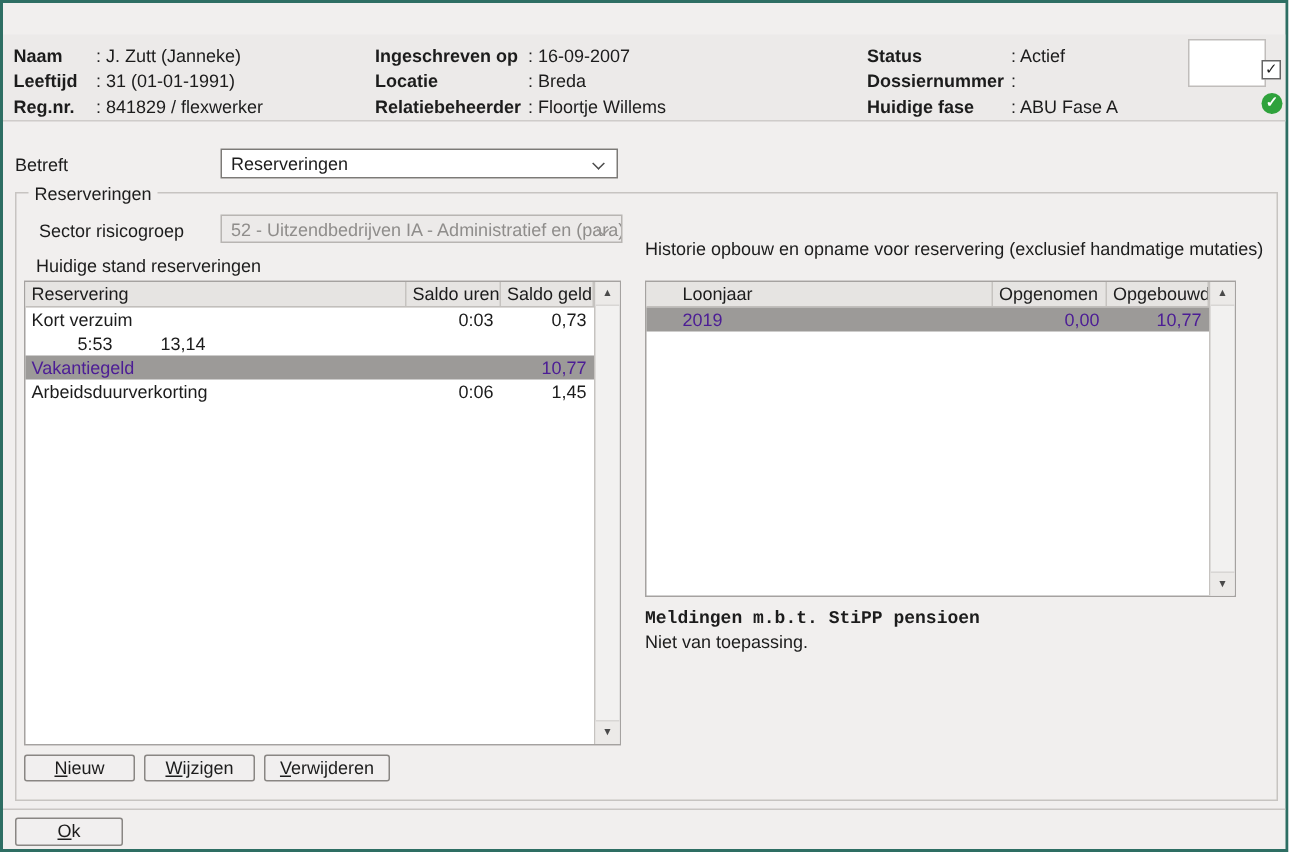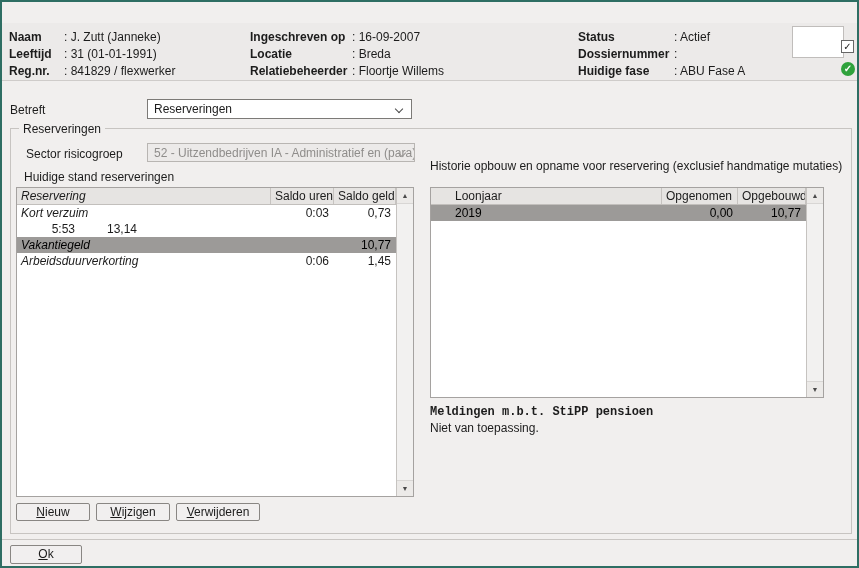--- a/index.html
+++ b/index.html
@@ -58,24 +58,24 @@
   .group-box { position:absolute; left:8px; top:126px; width:842px; height:406px; border:1px solid #C7C4C1; }
   .group-legend { position:absolute; left:17px; top:120px; background:#F1EFEE; padding:0 4px; }
 
   
   .table { position:absolute; background:#fff; border:1px solid #A5A2A0; }
   .thead { display:flex; height:17px; line-height:16px; background:#E6E4E2; border-bottom:1px solid #C2BFBC; margin-right:17px; }
   .thead .c { border-right:1px solid #C6C3C0; padding-left:4px; white-space:nowrap; overflow:hidden; }
   .tbody { margin-right:17px; }
   .trow { display:flex; height:16px; line-height:16px; white-space:nowrap; }
   .trow .c { overflow:hidden; }
-  .trow.selected { background:var(--selection,#9C9A98); color:#000000; }
+  .trow.selected { background:var(--selection,#9C9A98); color:#4c1d95; }
 
   .ltable { left:14px; top:185px; width:398px; height:310px; }
-  .ltable .cn { flex:1; padding-left:4px;font-style:italic; }
+  .ltable .cn { flex:1; padding-left:4px; }
   .ltable .ch { width:63px; }
   .ltable .cm { width:62px; }
   .ltable .trow .ch, .ltable .trow .cm { text-align:right; padding-right:5px; }
 
   .rtable { left:428px; top:185px; width:394px; height:211px; }
   .rtable .cy { flex:1; padding-left:4px;margin-left:20px; }
   .rtable .cop { width:76px; }
   .rtable .cob { width:68px; }
   .rtable .trow .cop, .rtable .trow .cob { text-align:right; padding-right:5px; }
 

